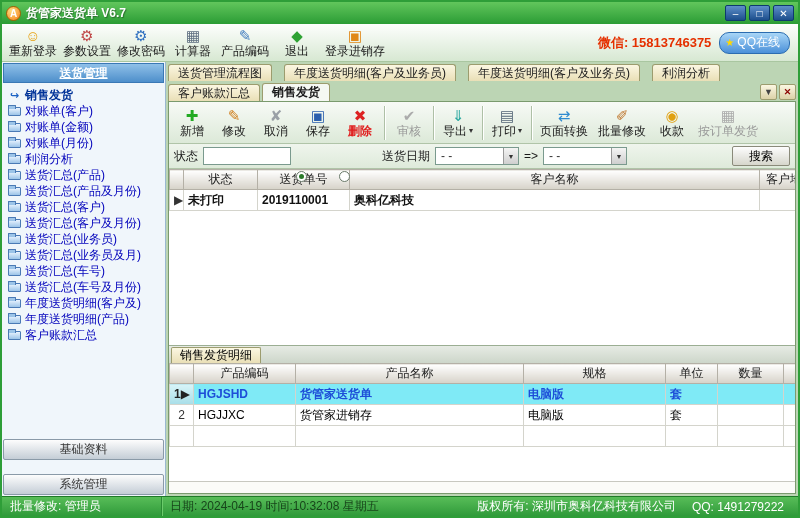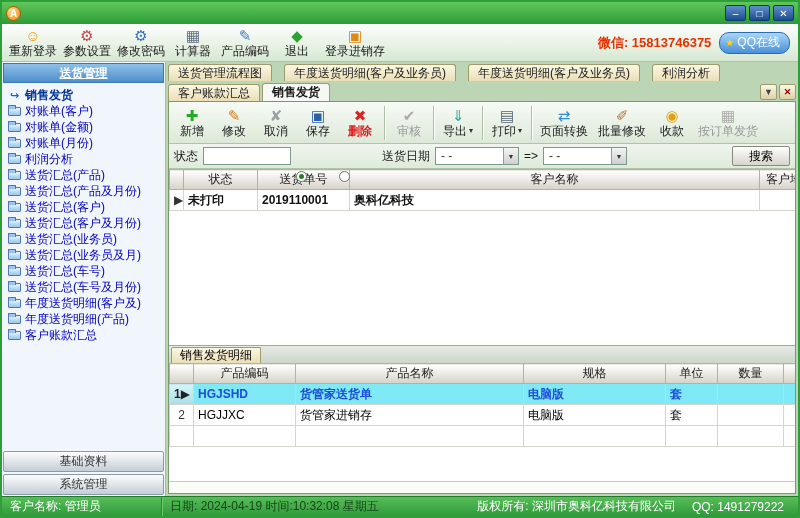--- a/index.html
+++ b/index.html
@@ -47,21 +47,21 @@
     border:1px solid #3A78B5; color:#fff; font-weight:bold; text-align:center; line-height:18px;text-decoration:underline; }
   .sidebar-list { flex:1; min-height:0; padding:4px 0 0 5px; overflow:hidden; }
   .side-item { height:16px; display:flex; align-items:center; gap:4px; color:#0000BB;
     cursor:pointer; white-space:nowrap; font-size:12px; }
   .side-item.active { font-weight:bold; color:#003399; }
   .arrow-ic { color:#1B62C4; font-weight:bold; font-size:11px; width:13px; text-align:center; flex:none; }
   .folder-ic { width:13px; height:9px; flex:none; position:relative; border-radius:1px;
     background:linear-gradient(#EAF4FF,#9CC4E8); border:1px solid #4A7AB5; }
   .folder-ic::before { content:""; position:absolute; top:-3px; left:-1px; width:6px; height:3px;
     background:#9CC4E8; border:1px solid #4A7AB5; border-bottom:none; border-radius:1px 1px 0 0; }
-  .side-footer-btn { height:21px; flex:none; margin-top:2px; background:linear-gradient(#FDFDFD,#C4CDD6);
+  .side-footer-btn { height:21px; flex:none; margin-top:14px; background:linear-gradient(#FDFDFD,#C4CDD6);
     border:1px solid #8A9AA8; border-radius:2px; text-align:center; line-height:19px;
     color:#333; cursor:pointer; }
 
   
   .content { flex:1; min-width:0; display:flex; flex-direction:column; background:#BCD5B4; }
   .tabs1 { height:19px; flex:none; display:flex; gap:12px; padding:2px 2px 0; align-items:flex-end; }
   .tabs2 { height:20px; flex:none; display:flex; gap:2px; padding:2px 2px 0; align-items:flex-end; }
   .tab { background:linear-gradient(#FBF7E2,#E9DFB6); border:1px solid #9C9C6E; border-bottom:none;
     border-radius:3px 3px 0 0; padding:0 9px; line-height:16px; font-size:12px; color:#1A1A1A;
     white-space:nowrap; cursor:pointer; overflow:hidden; }
@@ -138,20 +138,21 @@
   .sb-copy { margin-left:auto; }
   .sb-qq { padding-right:14px; }
 </style>
 </head>
 <body>
 
 <div class="window">
 
   <div class="titlebar">
     <span class="app-logo">A</span>
+    <span class="title-text">货管家送货单 V6.7</span>
     <div class="win-controls">
       <button class="win-btn">–</button>
       <button class="win-btn">□</button>
       <button class="win-btn">✕</button>
     </div>
   </div>
 
   <div class="topbar">
     <div class="top-btn">
       <span class="ticon ic-relogin">☺</span>
@@ -474,19 +475,19 @@
           </table>
           <div class="grid-rest"></div>
           <div class="bottom-strip"></div>
         </div>
 
       </div>
     </div>
   </div>
 
   <div class="statusbar">
-    <span class="sb-seg sb-user">客户名称: 管理员</span>
+    <span class="sb-seg sb-user">批量修改: 管理员</span>
     <span class="sb-seg sb-datetime">日期: 2024-04-19  时间:10:32:08 星期五</span>
     <span class="sb-seg sb-copy">版权所有: 深圳市奥科亿科技有限公司</span>
     <span class="sb-seg sb-qq">QQ: 1491279222</span>
   </div>
 
 </div>
 
 </body></html>

